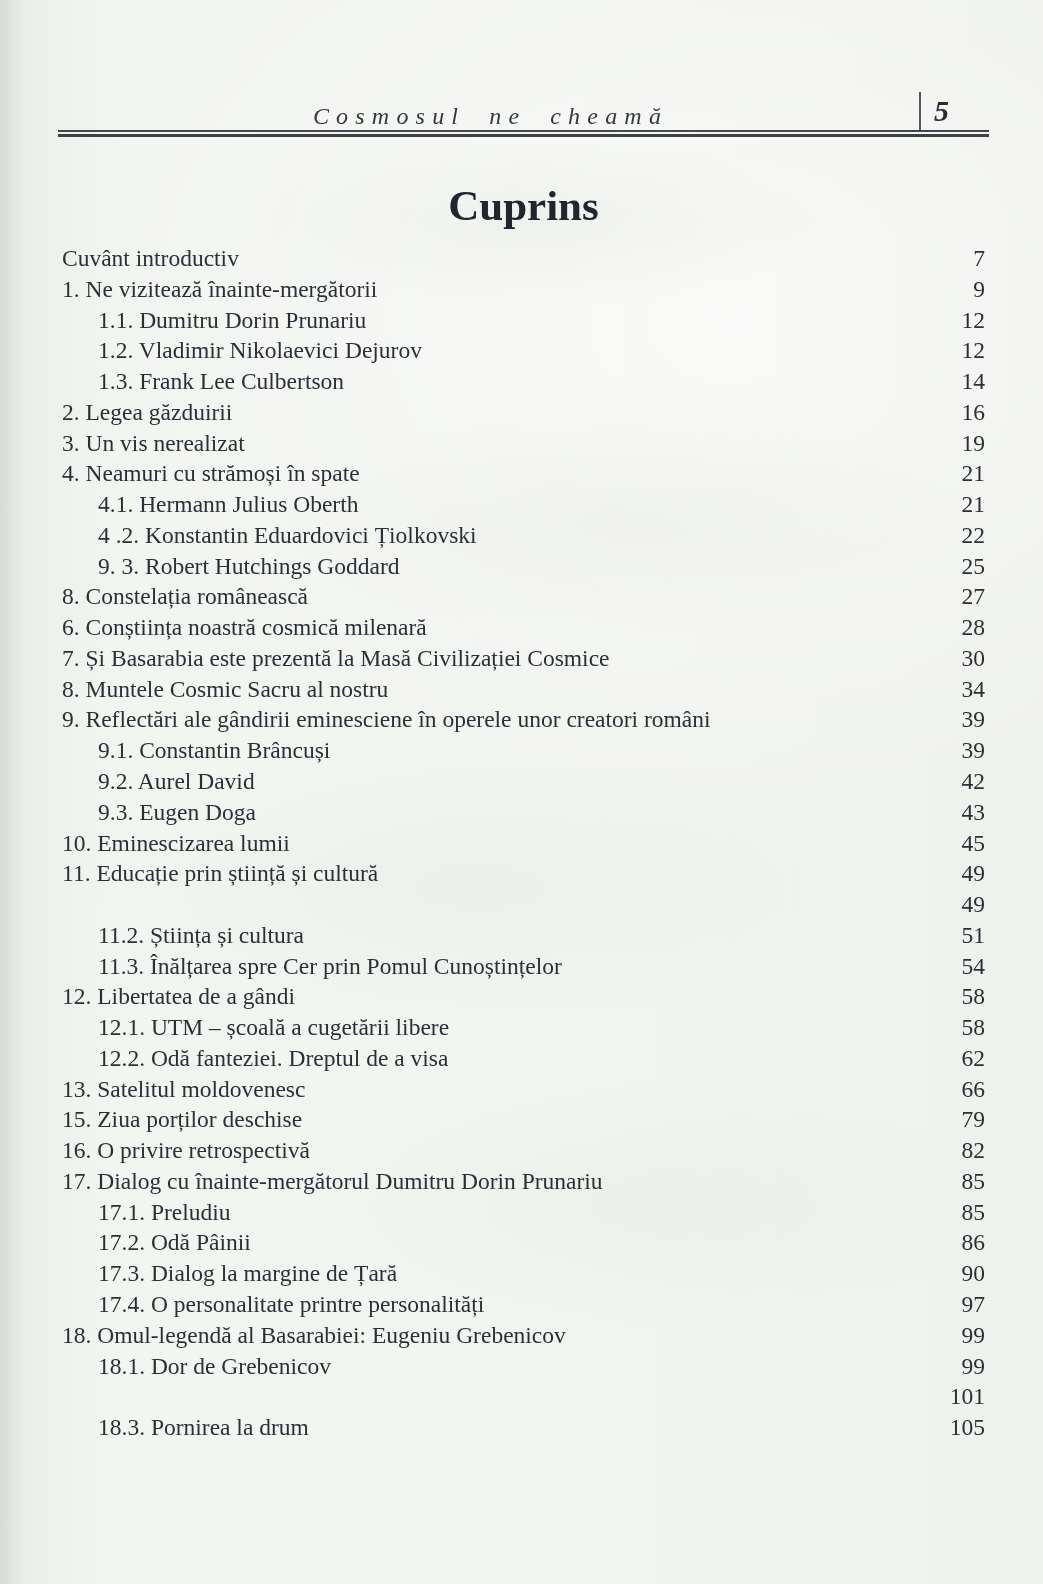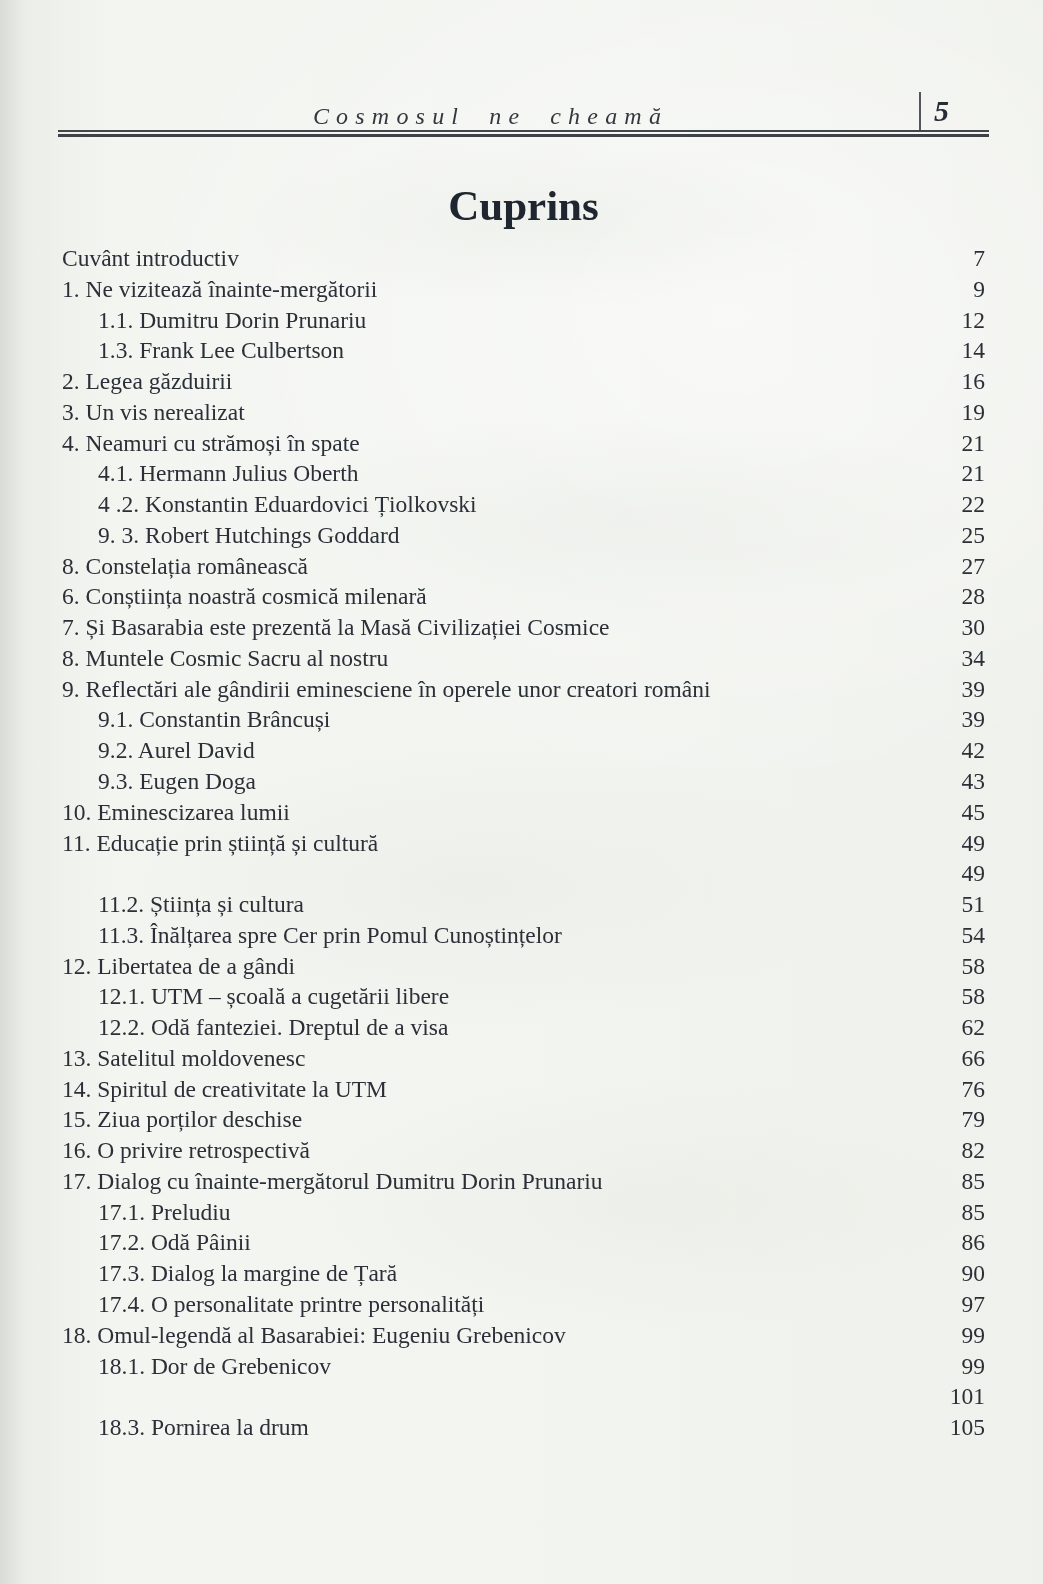--- a/index.html
+++ b/index.html
@@ -99,20 +99,25 @@
     <span class="dots"></span>
     <span class="p">9</span>
   </div>
 
   <div class="row lvl1">
     <span class="t">1.1. Dumitru Dorin Prunariu</span>
     <span class="dots"></span>
     <span class="p">12</span>
   </div>
 
+  <div class="row lvl1">
+    <span class="t">1.2. Vladimir Nikolaevici Dejurov</span>
+    <span class="dots"></span>
+    <span class="p">12</span>
+  </div>
 
   <div class="row lvl1">
     <span class="t">1.3. Frank Lee Culbertson</span>
     <span class="dots"></span>
     <span class="p">14</span>
   </div>
 
   <div class="row">
     <span class="t">2. Legea găzduirii</span>
     <span class="dots"></span>
@@ -243,25 +248,20 @@
     <span class="dots"></span>
     <span class="p">62</span>
   </div>
 
   <div class="row">
     <span class="t">13. Satelitul moldovenesc</span>
     <span class="dots"></span>
     <span class="p">66</span>
   </div>
 
-  <div class="row">
-    <span class="t">14. Spiritul de creativitate la UTM</span>
-    <span class="dots"></span>
-    <span class="p">76</span>
-  </div>
 
   <div class="row">
     <span class="t">15. Ziua porților deschise</span>
     <span class="dots"></span>
     <span class="p">79</span>
   </div>
 
   <div class="row">
     <span class="t">16. O privire retrospectivă</span>
     <span class="dots"></span>

